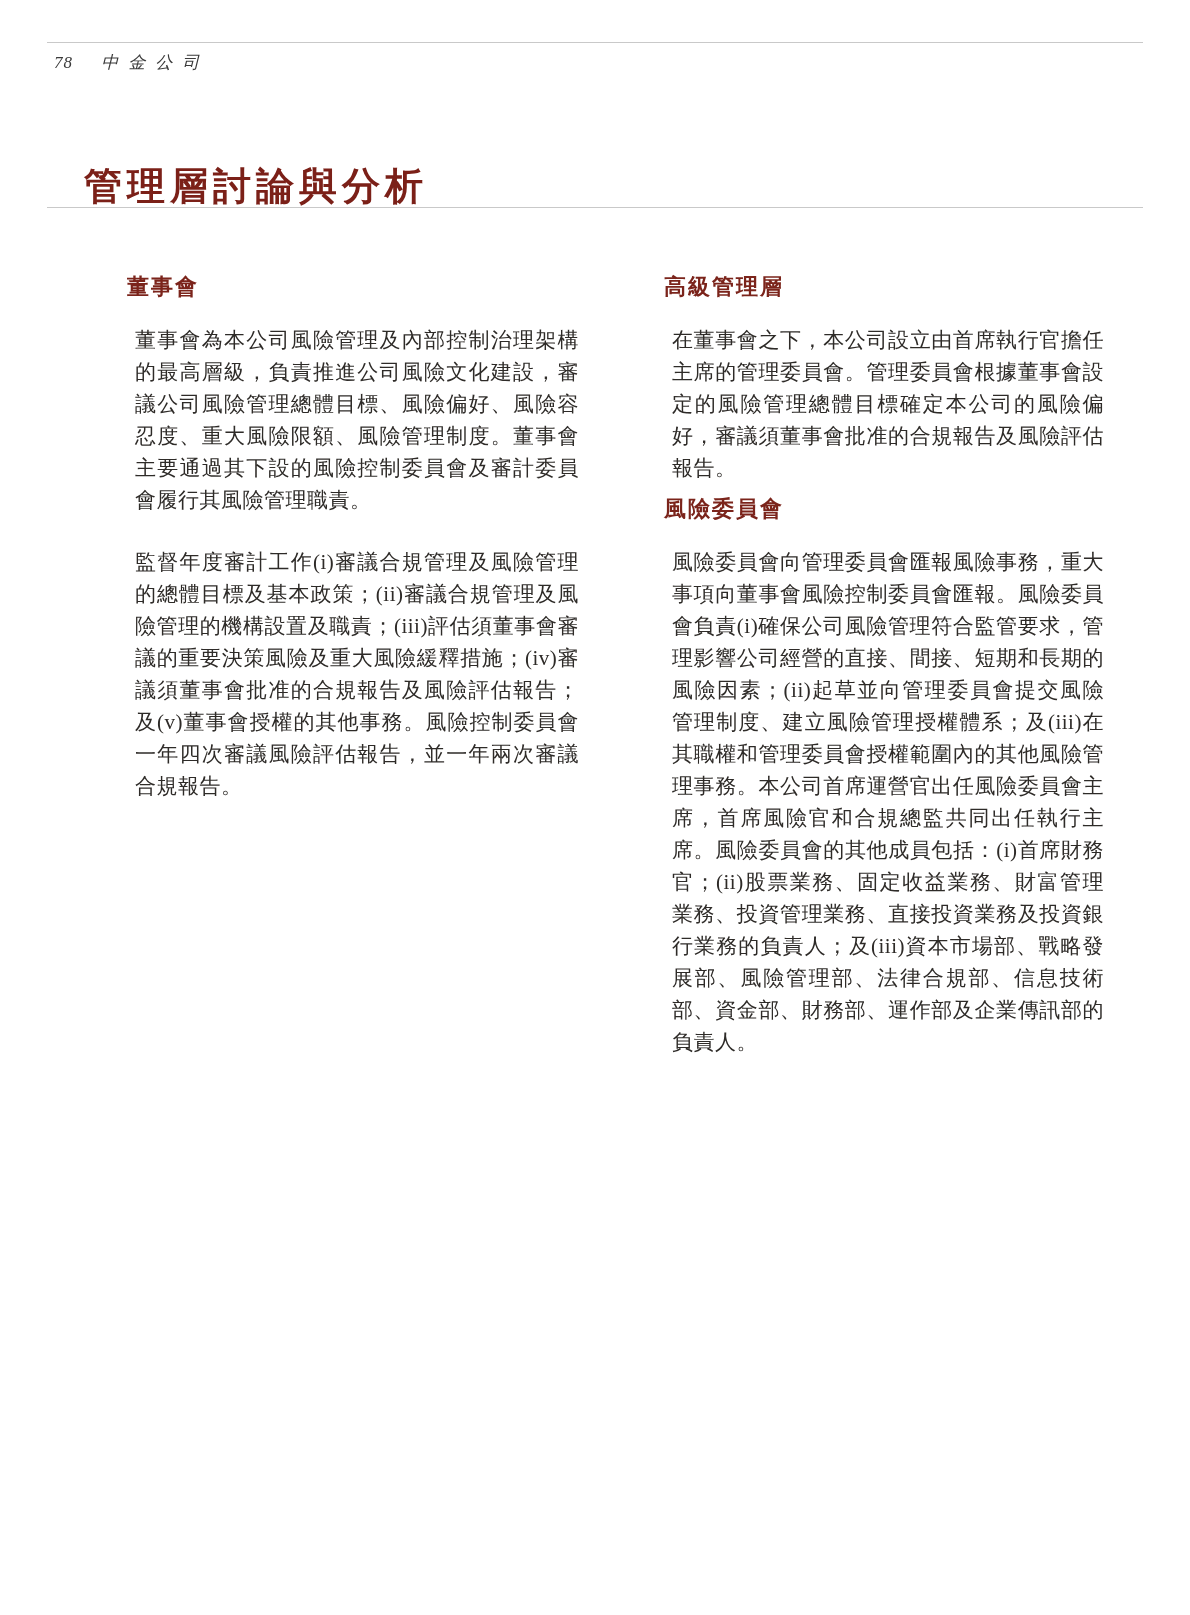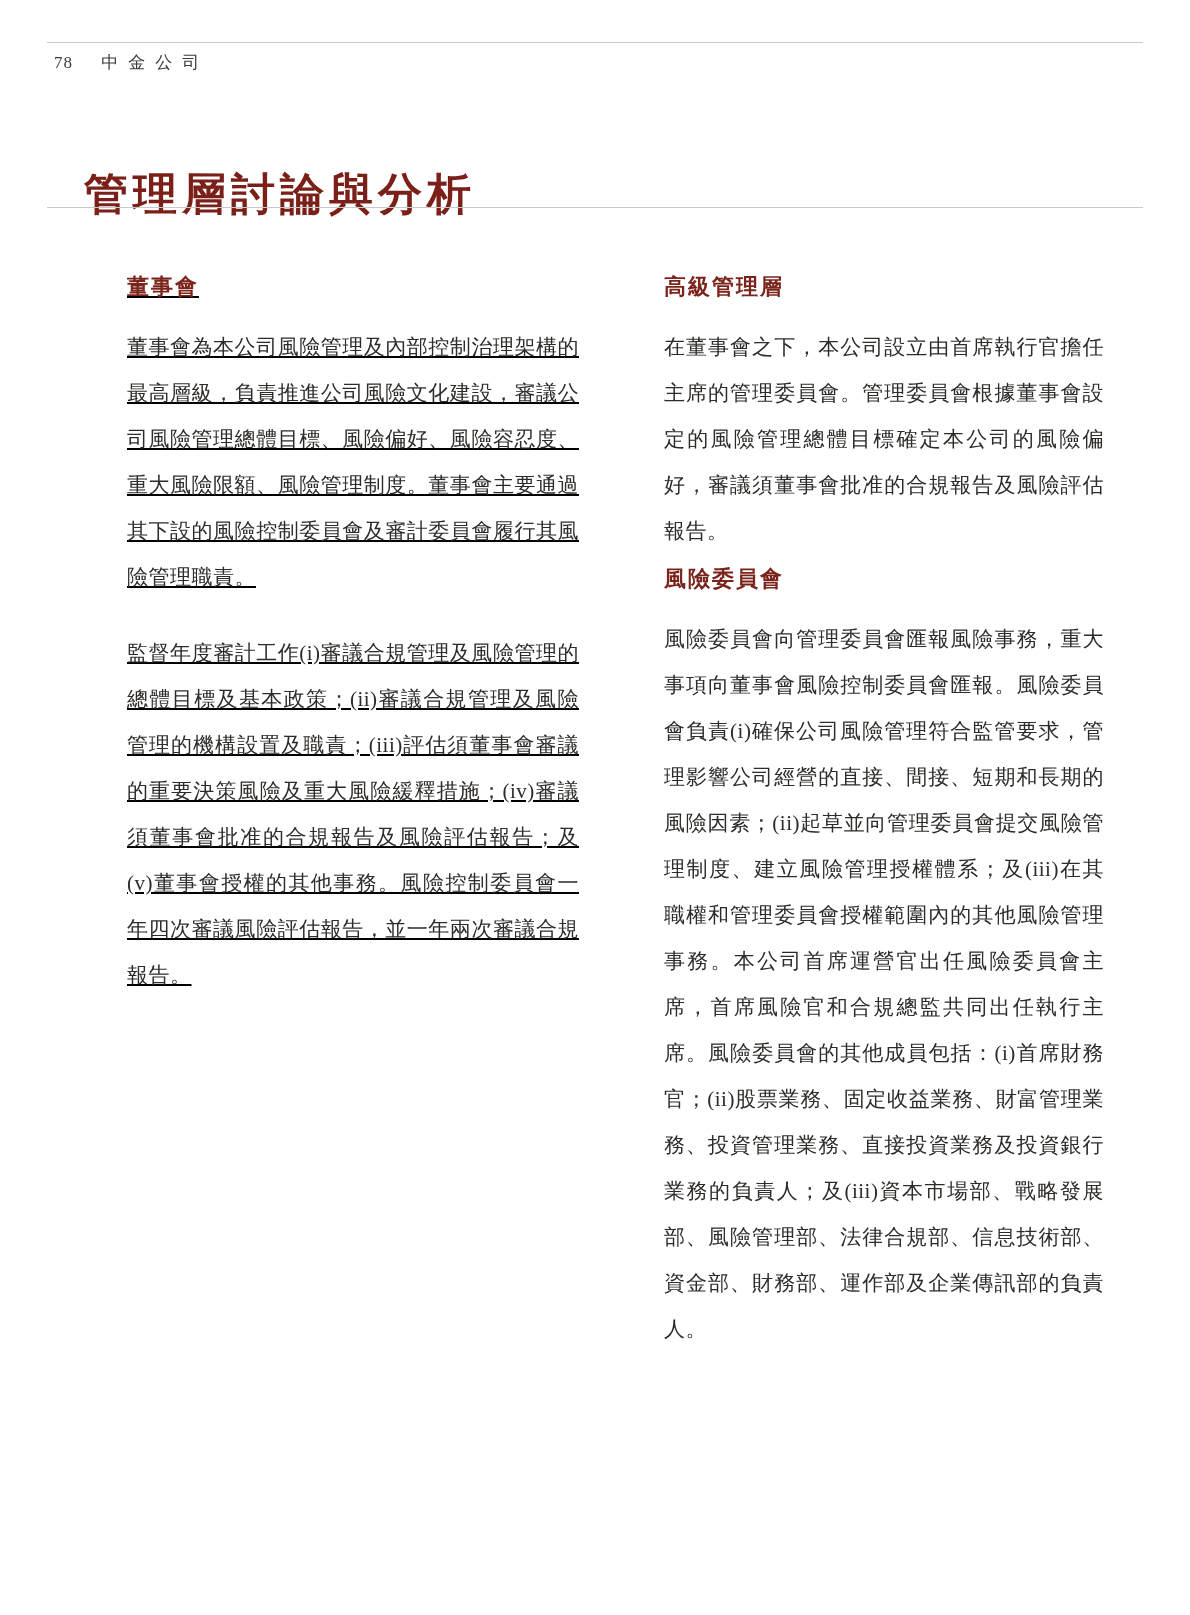--- a/index.html
+++ b/index.html
@@ -21,59 +21,60 @@
   .rule-top   { top:42px; }
   .rule-title { top:207px; }
 
   .page-header {
     position:absolute;
     left:54px;
     top:51px;
     font-size:17px;
     color:#3a3a3a;
     white-space:nowrap;
+    font-style:italic;
   }
   .page-number { letter-spacing:1px; margin-right:24px; }
   .company-name { letter-spacing:10px; }
 
   .doc-title {
     position:absolute;
     left:84px;
     top:136px;
-    font-size:44px;
+    font-size:38px;
     font-weight:bold;
     color:#7b2018;
     letter-spacing:5px;
     white-space:nowrap;
   }
 
   .content {
     position:absolute;
     top:272px;
     left:127px;
     display:flex;
     gap:85px;
     align-items:flex-start;
   }
-  .col-left  { width:452px;text-decoration:underline; }
+  .col-left  { width:452px; }
   .col-right { width:440px; }
 
   .sec + .sec { margin-top:10px;font-family:Liberation Serif, serif; }
 
   .sec-heading {
     margin:0 0 22px 0;
     font-size:22px;
     font-weight:bold;
     color:#7b241b;
     letter-spacing:2px;
   }
   .body-para {
-    margin:0 0 30px 0;
+    margin:0 0 30px 8px;
     font-size:21px;
-    line-height:46px;
+    line-height:32px;
     color:#2e2b28;
     letter-spacing:0.5px;
     text-align:justify;
     text-justify:inter-character;
     text-align-last:left;
   }
   .body-para:last-child { margin-bottom:0; }
 </style>
 </head>
 <body>

